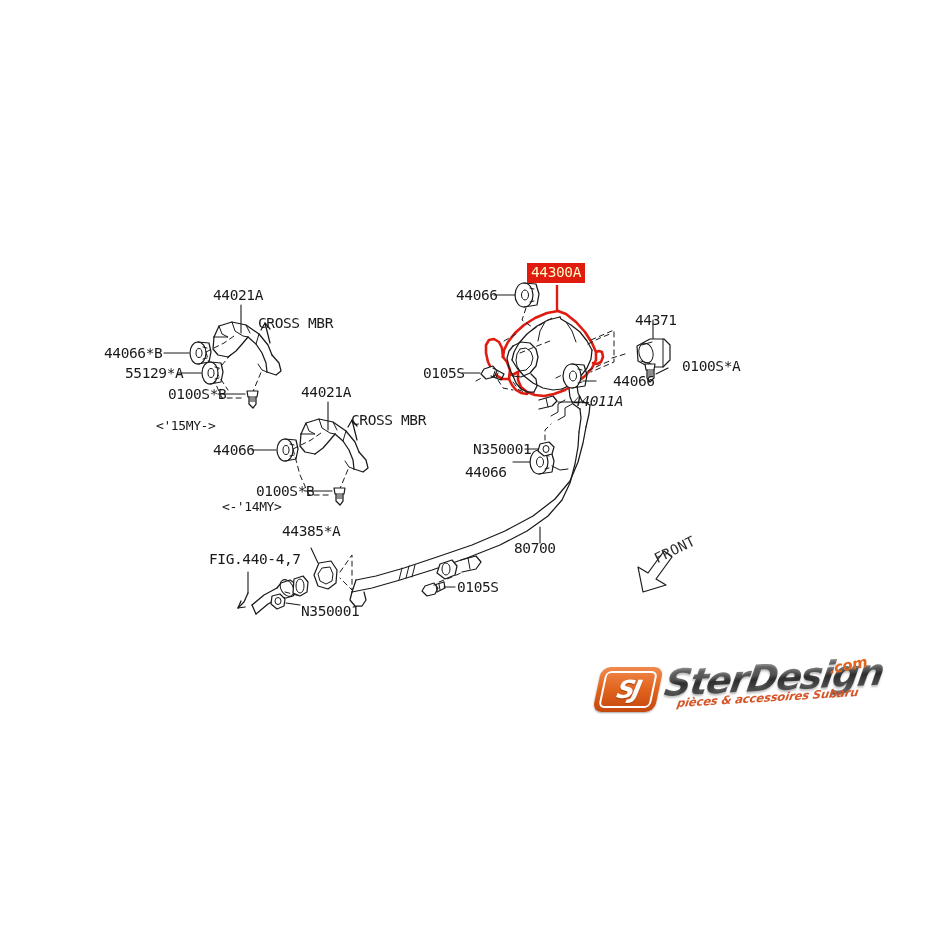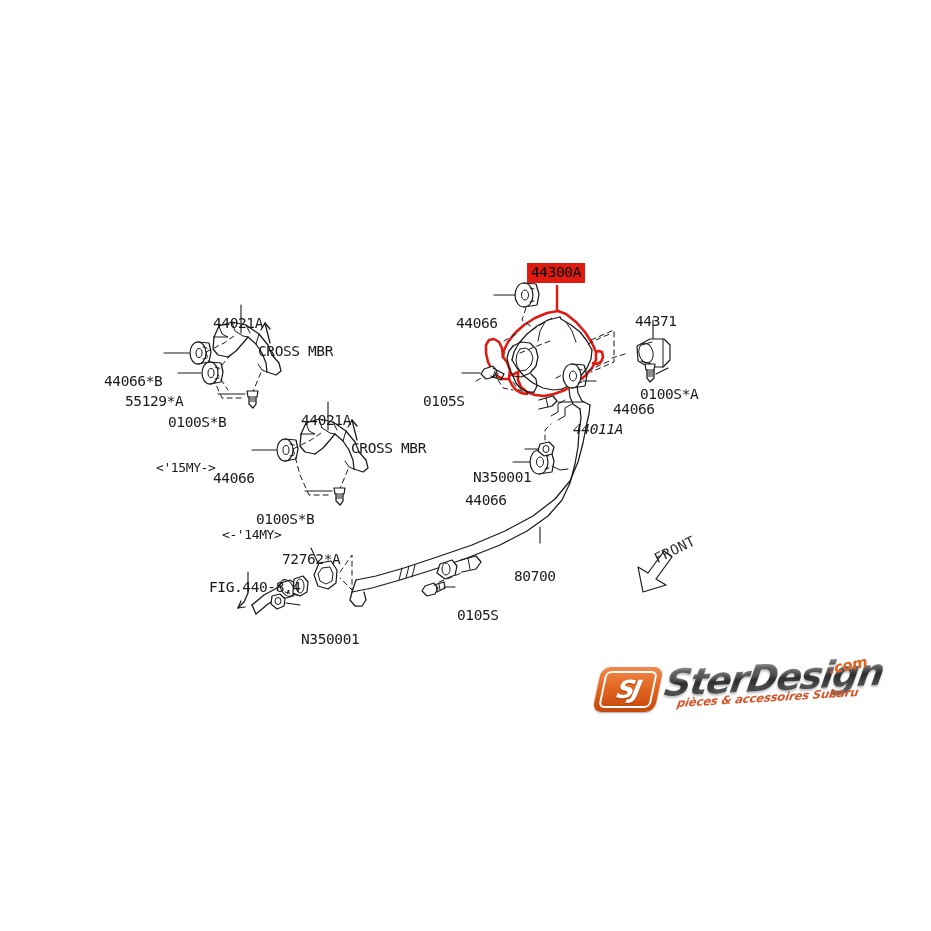--- a/index.html
+++ b/index.html
@@ -24,33 +24,32 @@
     height: 931px;
   }
   .lbl {
     position: absolute;
     font-family: "DejaVu Sans Mono", "Liberation Mono", monospace;
     font-size: 14.5px;
     letter-spacing: -0.4px;
     color: #1a1a1a;
     white-space: nowrap;
     line-height: 1;
-    margin-top: 28px;
   }
   .lbl-sm {
     font-size: 13px;
   }
   
   #part-callout-box {
     position: absolute;
     left: 527px;
     top: 263px;
     padding: 2px 4px 3px 4px;
     background: #e01b10;
-    color: #000000;
+    color: #fef9c3;
     font-family: "DejaVu Sans Mono", "Liberation Mono", monospace;
     font-size: 14.5px;
     letter-spacing: -0.4px;
     line-height: 1;
     white-space: nowrap;
   }
   
   #front-indicator-label {
     position: absolute;
     left: 655px;
@@ -435,37 +434,37 @@
       <path class="wh" d="M643,592 L638,567 L648,573 L664,551 L672,557 L656,579 L666,585 Z"></path>
     </g>
 
   </svg>
 
   <div class="lbl" style="left:213px; top:288px;">44021A</div>
   <div class="lbl" style="left:258px; top:316px;">CROSS MBR</div>
   <div class="lbl" style="left:104px; top:346px;">44066*B</div>
   <div class="lbl" style="left:125px; top:366px;">55129*A</div>
   <div class="lbl" style="left:168px; top:387px;">0100S*B</div>
-  <div class="lbl lbl-sm" style="left:156px; top:433px;">&lt;'15MY-&gt;</div>
+  <div class="lbl lbl-sm" style="left:156px; top:419px;">&lt;'15MY-&gt;</div>
 
   <div class="lbl" style="left:301px; top:385px;">44021A</div>
   <div class="lbl" style="left:351px; top:413px;">CROSS MBR</div>
   <div class="lbl" style="left:213px; top:443px;">44066</div>
   <div class="lbl" style="left:256px; top:484px;">0100S*B</div>
   <div class="lbl lbl-sm" style="left:222px; top:500px;">&lt;-'14MY&gt;</div>
 
-  <div class="lbl" style="left:282px; top:524px;">72762*A</div>
-  <div class="lbl" style="left:209px; top:552px;">FIG.440-8,4</div>
+  <div class="lbl" style="left:282px; top:524px;">44385*A</div>
+  <div class="lbl" style="left:209px; top:552px;">FIG.440-4,7</div>
   <div class="lbl" style="left:301px; top:604px;">N350001</div>
   <div class="lbl" style="left:457px; top:580px;">0105S</div>
 
   <div class="lbl" style="left:456px; top:288px;">44066</div>
   <div class="lbl" style="left:423px; top:366px;">0105S</div>
-  <div class="lbl" style="left:635px; top:286px;">44371</div>
-  <div class="lbl" style="left:640px; top:359px;">0100S*A</div>
+  <div class="lbl" style="left:635px; top:313px;">44371</div>
+  <div class="lbl" style="left:682px; top:359px;">0100S*A</div>
   <div class="lbl" style="left:613px; top:374px;">44066</div>
   <div class="lbl" style="left:573px; top:394px;font-style:italic;">44011A</div>
 
   <div class="lbl" style="left:473px; top:442px;">N350001</div>
   <div class="lbl" style="left:465px; top:465px;">44066</div>
   <div class="lbl" style="left:514px; top:541px;">80700</div>
 
   <div id="front-indicator-label">FRONT</div>
 
   <div id="part-callout-box">44300A</div>

